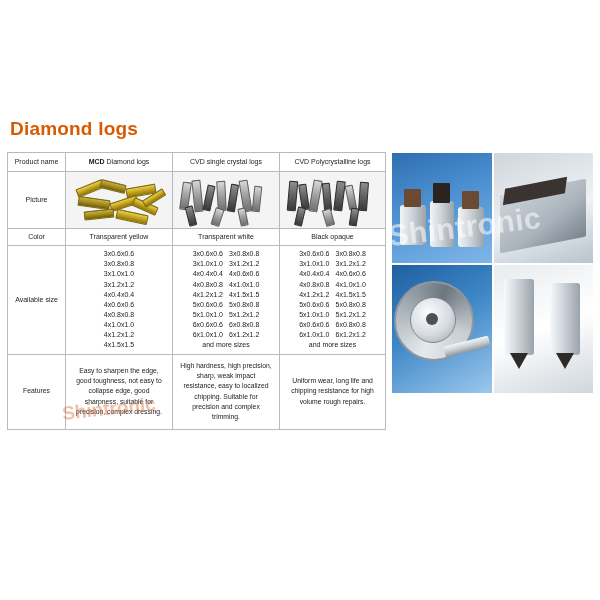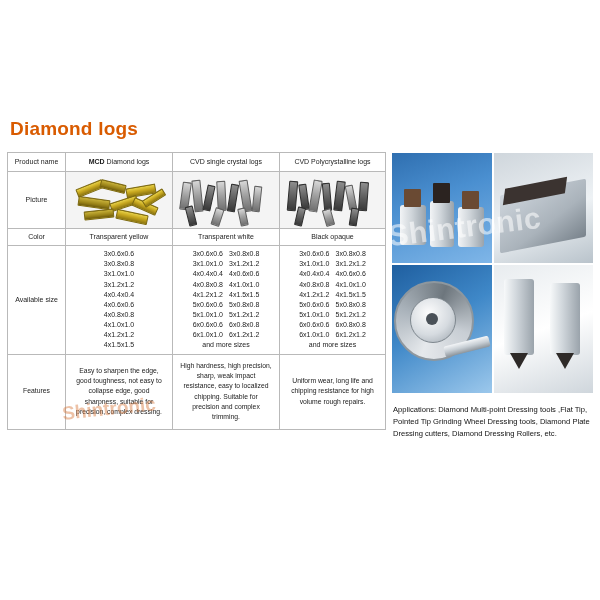--- a/index.html
+++ b/index.html
@@ -400,15 +400,14 @@
   <div class="photo ph-br">
     <div class="dtool" style="left:10px; top:14px; width:30px; height:76px; border-radius:3px;"></div>
     <div class="dtip" style="left:16px; top:88px;"></div>
     <div class="dtool" style="left:56px; top:18px; width:30px; height:72px; border-radius:3px;"></div>
     <div class="dtip" style="left:62px; top:88px;"></div>
   </div>
 
   <div class="watermark1">Shintronic</div>
   <div class="watermark2">Shintronic</div>
 
-  <div class="applications">Applications: Diamond Multi-point Dressing tools ,Flat Tip, Pointed Tip Grinding Wheel Dressing tools, Diamond  Plate Dressing cutters, Diamond Dressing Rollers, etc.</div>
 
 </div>
 
 </body></html>

